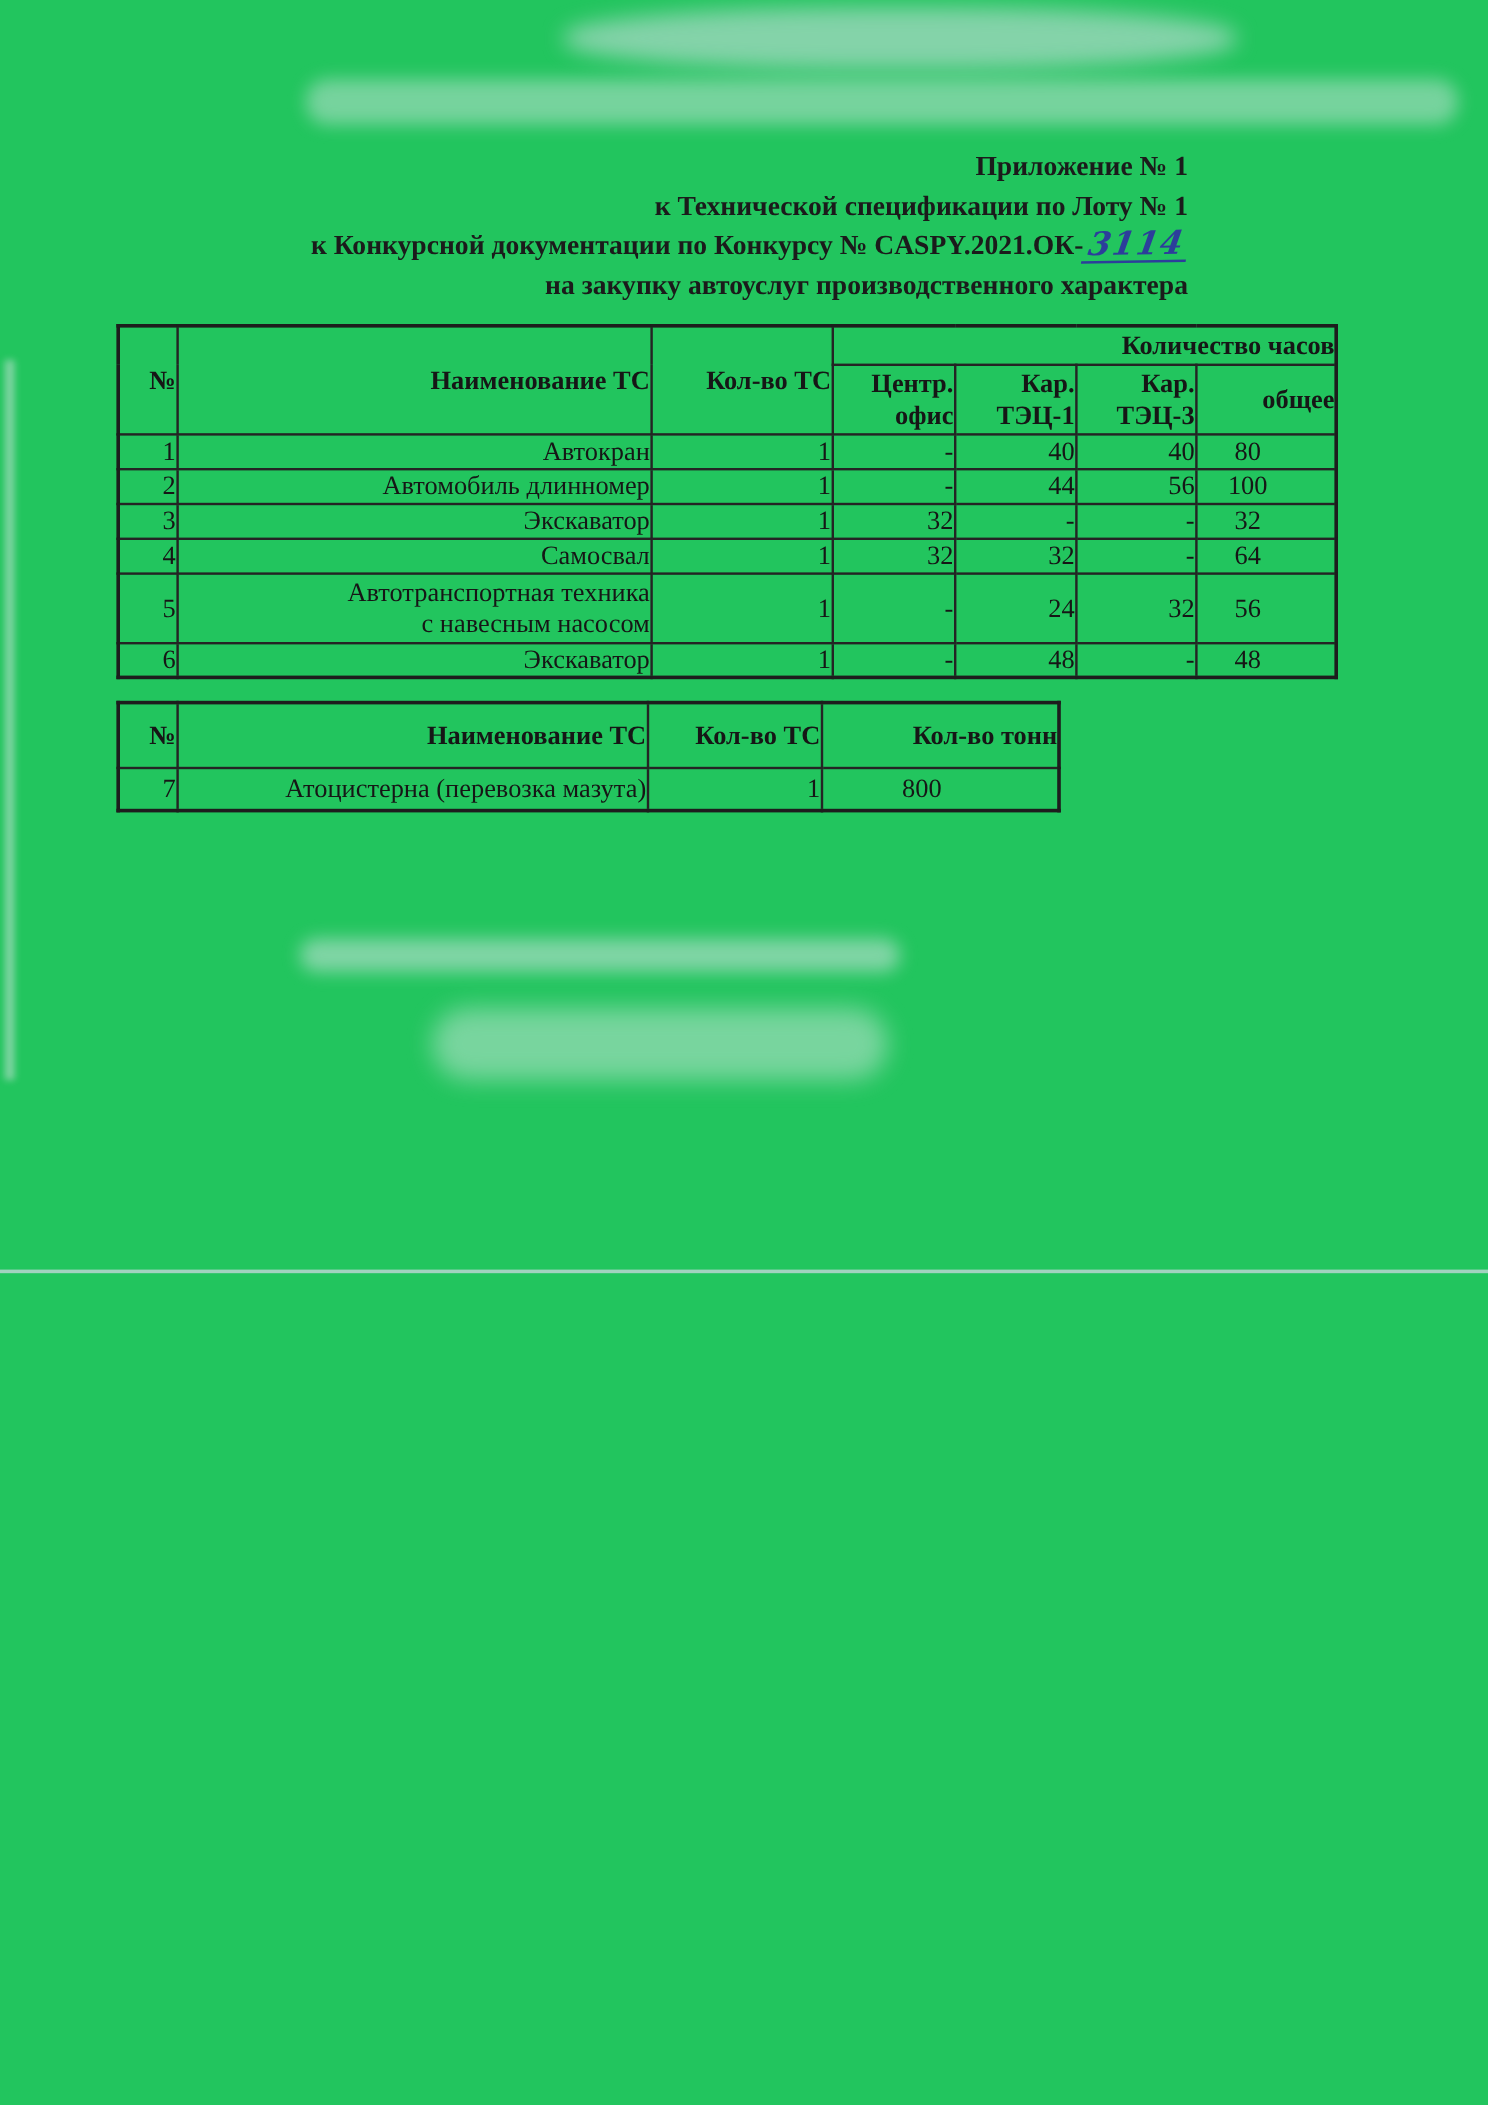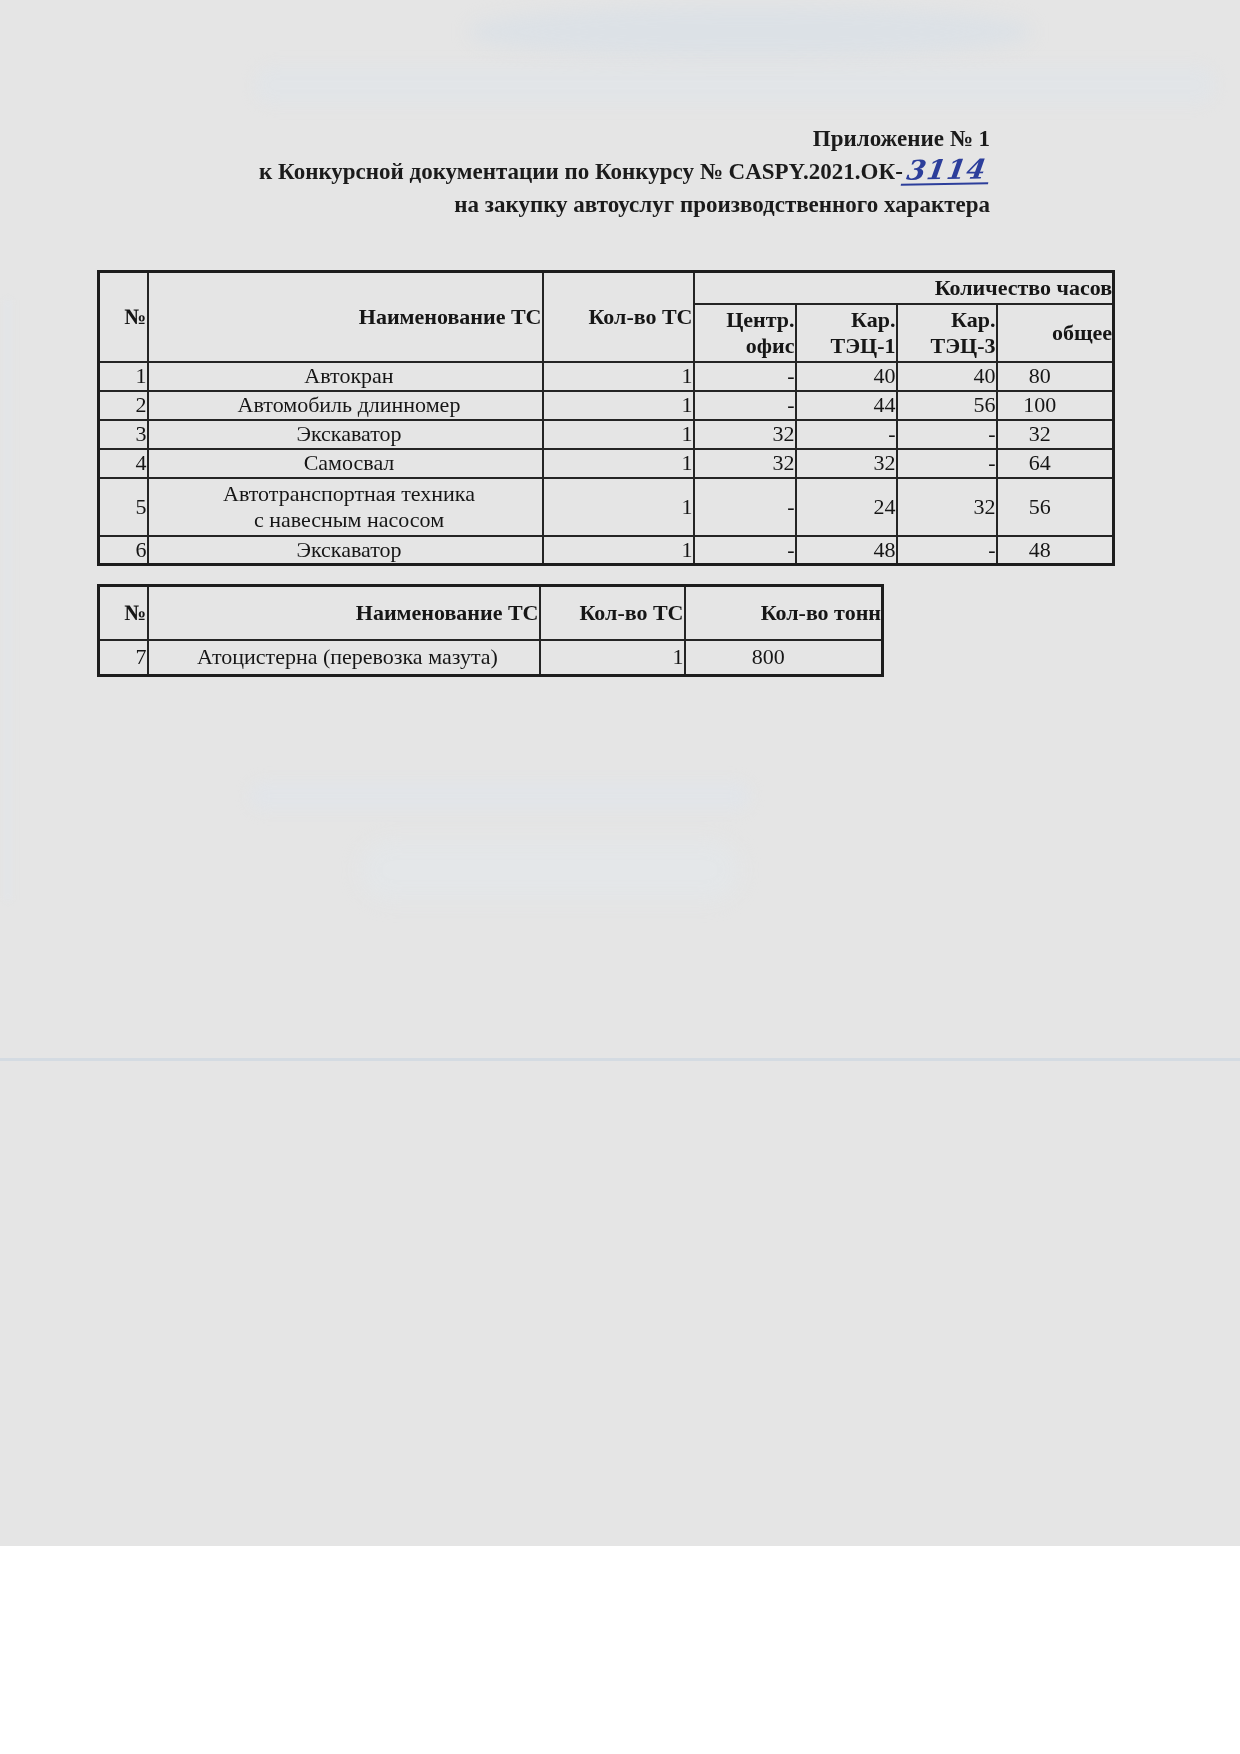--- a/index.html
+++ b/index.html
@@ -1,19 +1,19 @@
 <!DOCTYPE html>
 <html><head>
 <meta charset="utf-8">
 <style>
   html,body { margin:0; padding:0; background:#ffffff; }
   .page {
     position:relative;
-    width:1240px; height:1546px;
-    background:#e5e5e5;
+    width:1240px; height:1754px;
+    background:#22c55e;
     overflow:hidden;
     font-family:"Liberation Serif", serif;
     color:#1a1a1a;
   }
 
   
   .artifact { position:absolute; pointer-events:none; }
   .smudge-top1 { left:470px; top:6px; width:560px; height:52px;
     background:rgba(213,222,231,0.55); border-radius:45%; filter:blur(9px); }
   .smudge-top2 { left:255px; top:66px; width:960px; height:38px;
@@ -61,21 +61,21 @@
   }
   td {
     border:2px solid #242424;
     text-align:right;
     vertical-align:middle;
     padding:0;
     overflow:hidden;
   }
   table { border:3px solid #1d1d1d; }
   .th { font-weight:bold; }
-  .name-cell { text-align:center; padding-left:8px; white-space:pre-line; }
+  .name-cell { text-align:right; padding-left:8px; white-space:pre-line; }
   .total-cell { text-align:center; padding-right:30px; }
   .two-line { white-space:pre-line; line-height:26px;margin-left:28px; }
   #hours-table { left:97px; top:270px; width:1015px; }
   #tons-table  { left:97px; top:584px; width:784px; }
   #hours-table tr.h1 { height:32px; }
   #hours-table tr.h2 { height:58px; }
   #hours-table tr.r  { height:29px; }
   #hours-table tr.r-tall { height:58px; }
   #tons-table tr.h1 { height:54px; }
   #tons-table tr.r  { height:36px; }
@@ -87,20 +87,21 @@
 
   <div class="artifact smudge-top1"></div>
   <div class="artifact smudge-top2"></div>
   <div class="artifact smudge-mid1"></div>
   <div class="artifact smudge-mid2"></div>
   <div class="artifact faint-line"></div>
   <div class="artifact edge-streak"></div>
 
   <div class="doc-header">
     <div>Приложение № 1</div>
+    <div>к Технической спецификации по Лоту № 1</div>
     <div><span>к Конкурсной документации по Конкурсу № CASPY.2021.ОК-</span><span class="hand">3114</span></div>
     <div>на закупку автоуслуг производственного характера</div>
   </div>
 
   <table id="hours-table">
     <colgroup>
       <col style="width:49px">
         <col style="width:395px">
         <col style="width:151px">
       <col style="width:102px">

